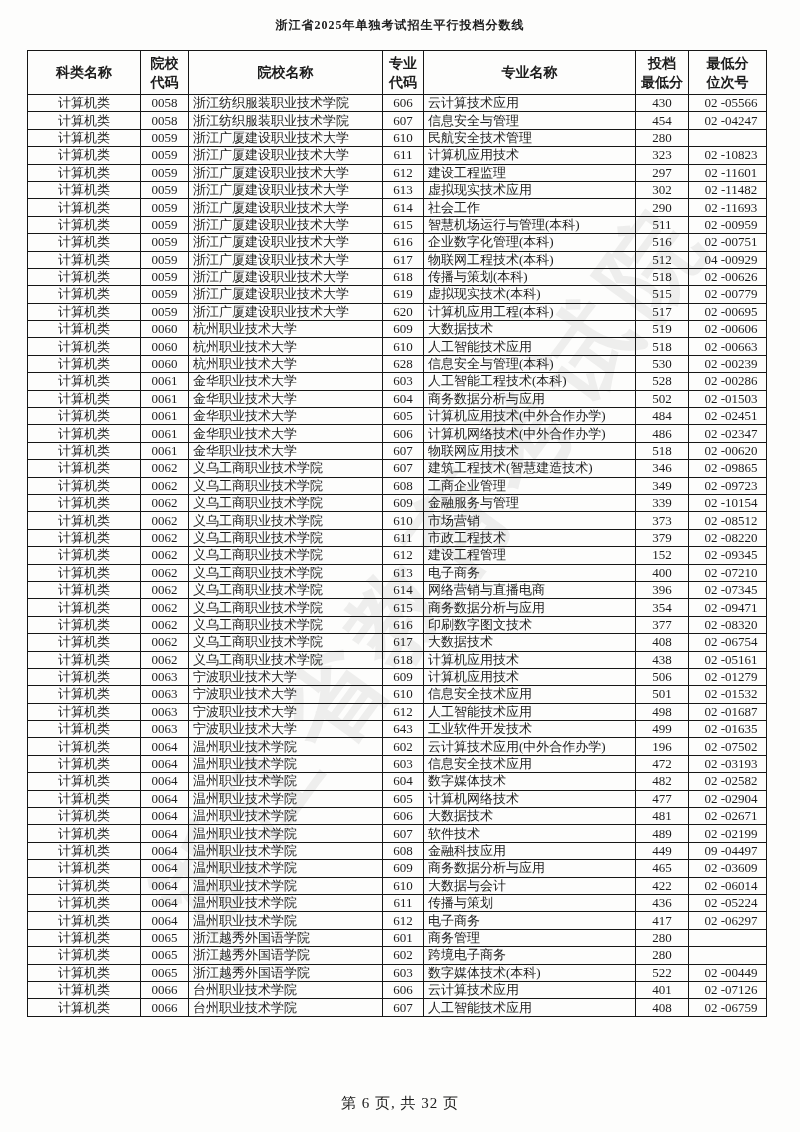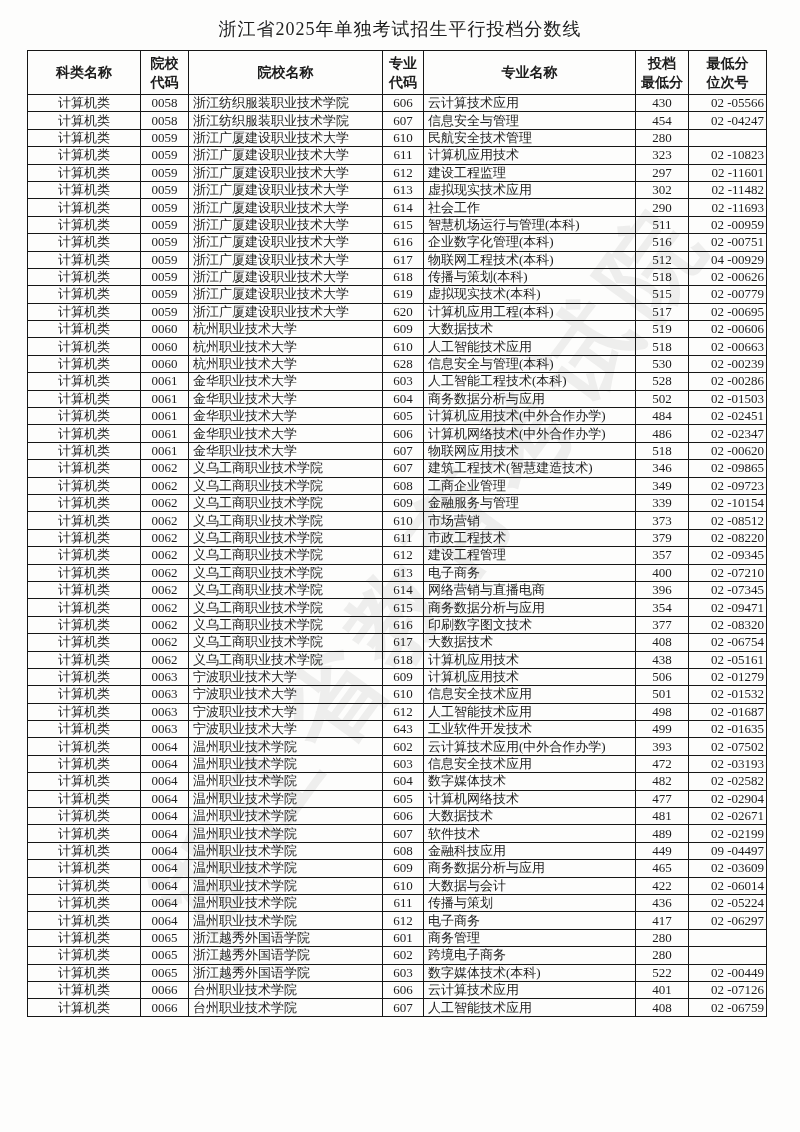--- a/index.html
+++ b/index.html
@@ -4,21 +4,21 @@
 <style>
   html,body { margin:0; padding:0; background:#ffffff; }
   .page {
     position:relative; width:800px; height:1132px; margin:0 auto;
     background:#fdfdfc; overflow:hidden;
     font-family:"Liberation Serif","DejaVu Serif",serif;
     color:#1c1c1c;
   }
   .title {
     position:absolute; top:17px; left:0; width:100%;
-    text-align:center; font-size:18px; font-weight:normal;
+    text-align:center; font-size:12px; font-weight:bold;
     letter-spacing:1px; margin:0;
   }
   .watermark {
     position:absolute; left:10px; top:520px; width:820px;
     transform:rotate(-54deg); transform-origin:center;
     font-size:96px; letter-spacing:12px; font-weight:bold;
     color:rgba(110,110,110,0.10); white-space:nowrap;
     pointer-events:none; user-select:none; text-align:center;
   }
   table.score-table {
@@ -32,21 +32,21 @@
     padding:0 2px; overflow:hidden;
     background:transparent;
   }
   .score-table th {
     font-size:14px; font-weight:bold; text-align:center;
     white-space:pre-line; height:43px; line-height:19px; padding:0;
   }
   .score-table td { height:16.4px; vertical-align:middle; }
   td.col0, td.col1, td.col3, td.col5 { text-align:center; }
   td.col2, td.col4 { text-align:left; padding-left:4px; }
-  td.col6 { text-align:right; padding-left:9px; }
+  td.col6 { text-align:center; padding-left:9px; }
   .footer {
     position:absolute; top:1094px; left:0; width:100%;
     text-align:center; font-size:15px; letter-spacing:1px;
   }
 </style>
 </head>
 <body>
 
 <div class="page">
   <div class="watermark">浙江省教育考试院</div>
@@ -311,21 +311,21 @@
           <td class="col4">市政工程技术</td>
           <td class="col5">379</td>
           <td class="col6">02 -08220</td>
         </tr>
         <tr>
           <td class="col0">计算机类</td>
           <td class="col1">0062</td>
           <td class="col2">义乌工商职业技术学院</td>
           <td class="col3">612</td>
           <td class="col4">建设工程管理</td>
-          <td class="col5">357</td>
+          <td class="col5">152</td>
           <td class="col6">02 -09345</td>
         </tr>
         <tr>
           <td class="col0">计算机类</td>
           <td class="col1">0062</td>
           <td class="col2">义乌工商职业技术学院</td>
           <td class="col3">613</td>
           <td class="col4">电子商务</td>
           <td class="col5">400</td>
           <td class="col6">02 -07210</td>
@@ -410,21 +410,21 @@
           <td class="col4">工业软件开发技术</td>
           <td class="col5">499</td>
           <td class="col6">02 -01635</td>
         </tr>
         <tr>
           <td class="col0">计算机类</td>
           <td class="col1">0064</td>
           <td class="col2">温州职业技术学院</td>
           <td class="col3">602</td>
           <td class="col4">云计算技术应用(中外合作办学)</td>
-          <td class="col5">393</td>
+          <td class="col5">196</td>
           <td class="col6">02 -07502</td>
         </tr>
         <tr>
           <td class="col0">计算机类</td>
           <td class="col1">0064</td>
           <td class="col2">温州职业技术学院</td>
           <td class="col3">603</td>
           <td class="col4">信息安全技术应用</td>
           <td class="col5">472</td>
           <td class="col6">02 -03193</td>
@@ -551,13 +551,14 @@
           <td class="col1">0066</td>
           <td class="col2">台州职业技术学院</td>
           <td class="col3">607</td>
           <td class="col4">人工智能技术应用</td>
           <td class="col5">408</td>
           <td class="col6">02 -06759</td>
         </tr>
       </tbody>
   </table>
 
+  <div class="footer">第 6 页, 共 32 页</div>
 </div>
 
 </body></html>

